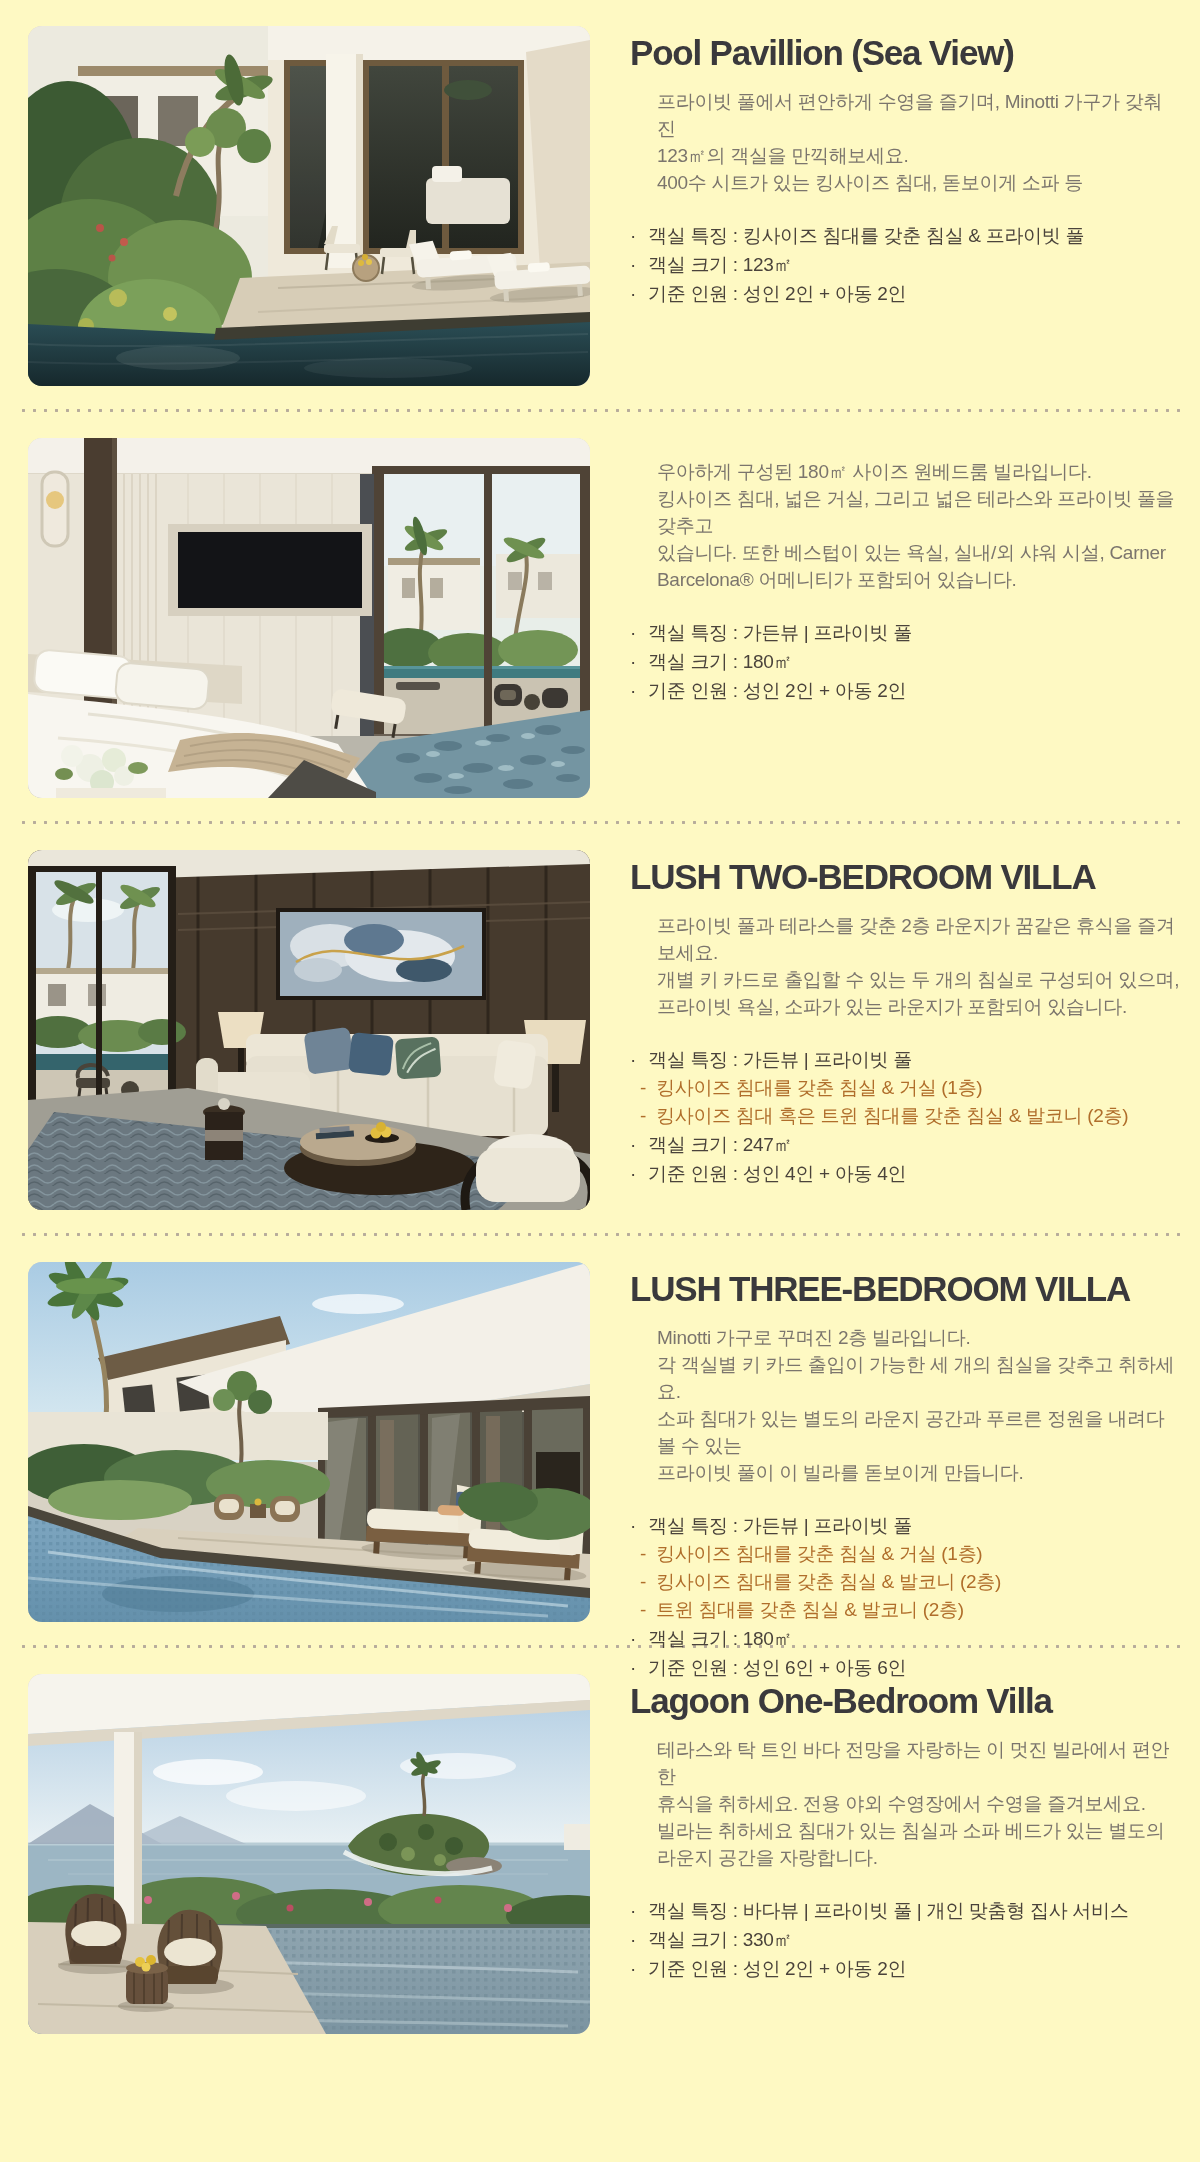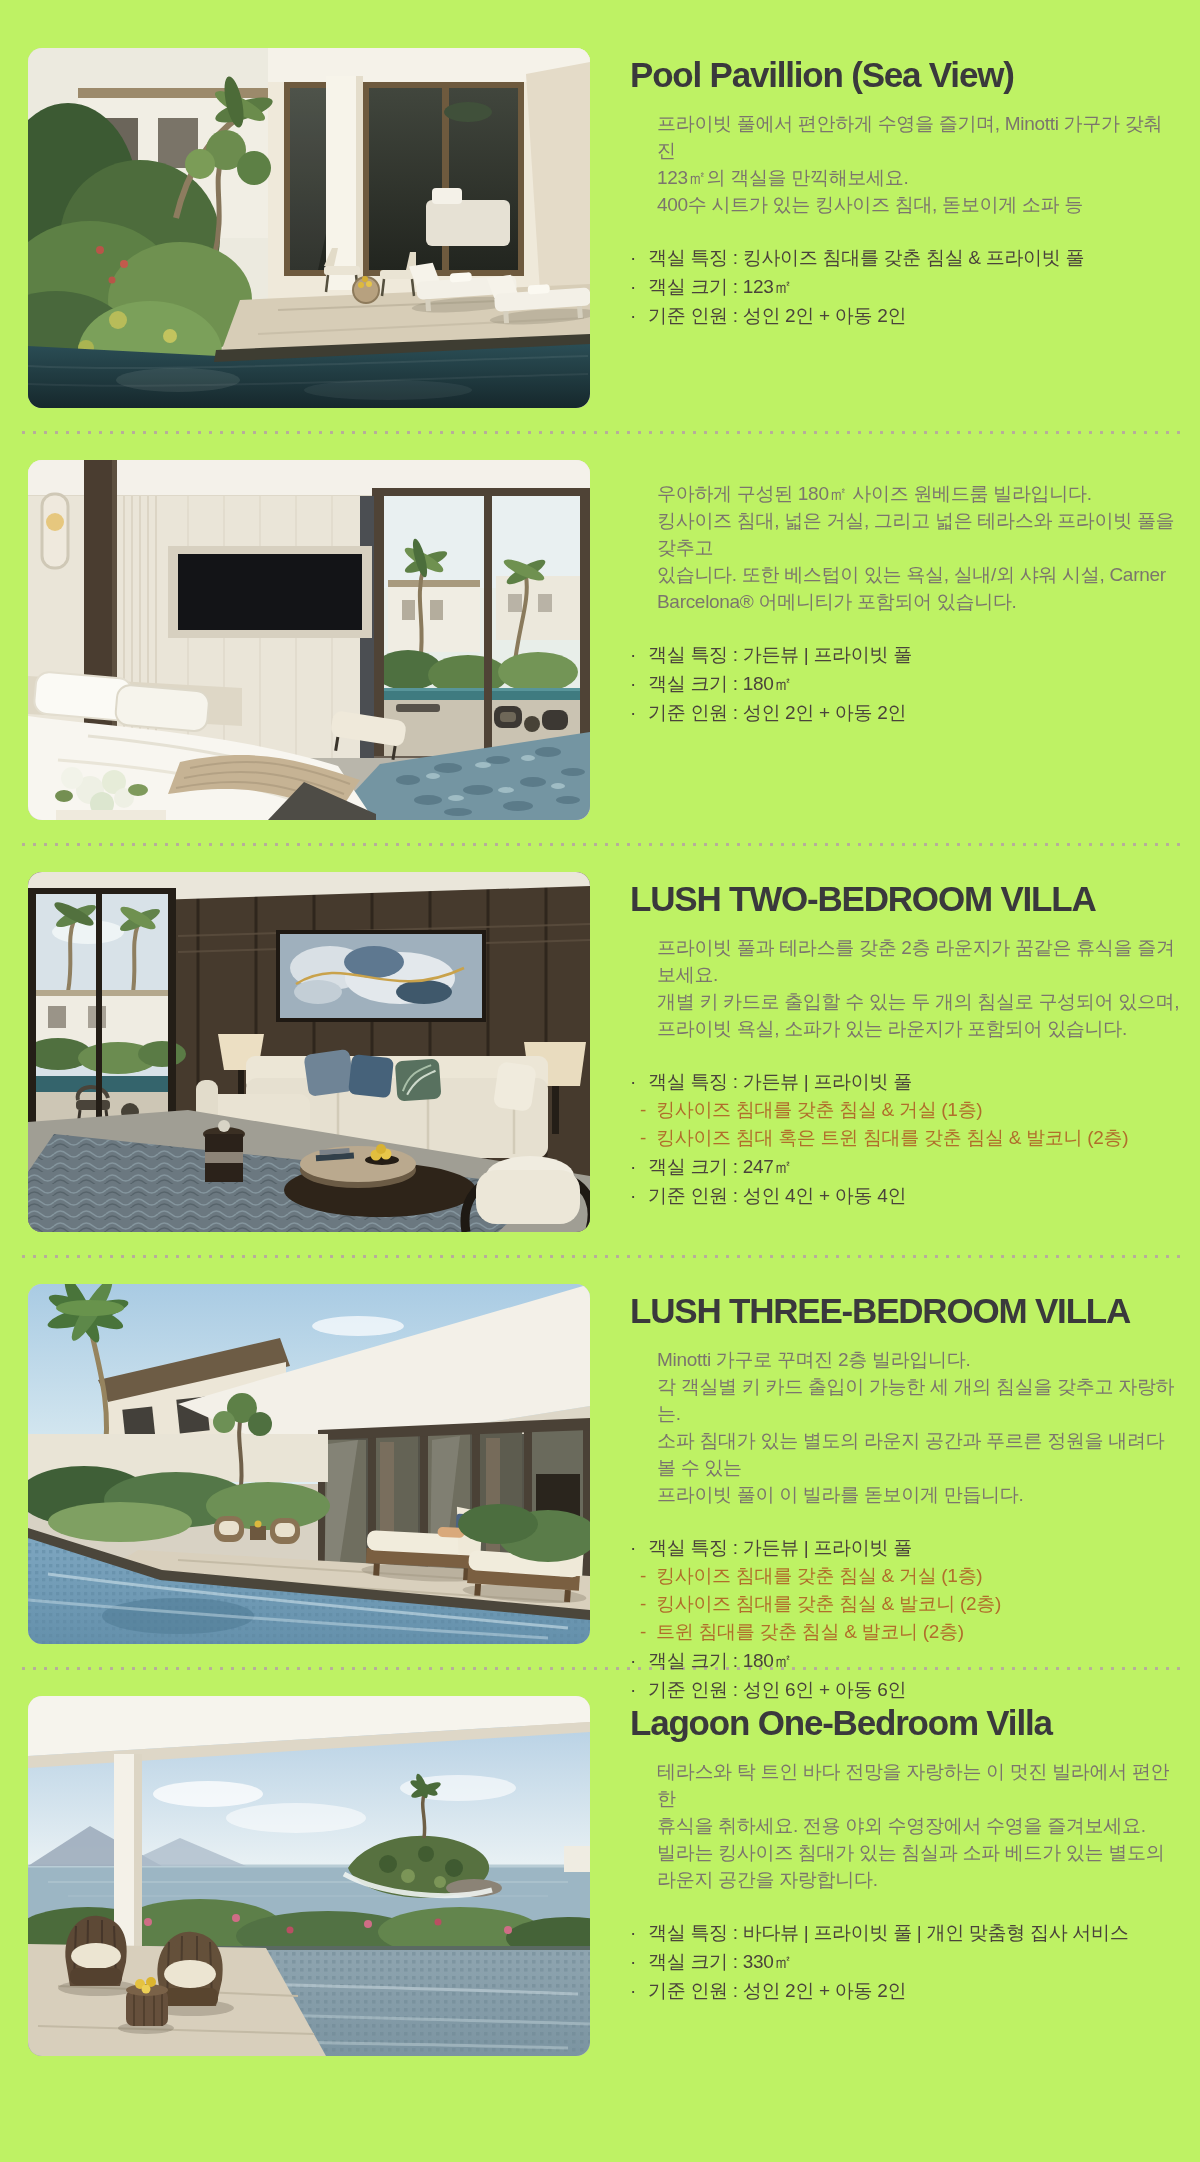--- a/index.html
+++ b/index.html
@@ -1,17 +1,17 @@
 <!DOCTYPE html>
 <html><head>
 <meta charset="utf-8">
 <style>
   html,body{margin:0;padding:0;}
   body{background:#f3ecdf;font-family:"Liberation Sans","DejaVu Sans",sans-serif;}
-  .page{position:relative;width:1200px;height:2162px;background:#bef264;overflow:hidden;padding-top:48px;box-sizing:border-box;}
+  .page{position:relative;width:1200px;height:2162px;background:#fef9c3;overflow:hidden;padding-top:26px;box-sizing:border-box;}
   .section{display:flex;margin-left:28px;height:360px;}
   .photo{width:562px;height:360px;border-radius:14px;overflow:hidden;flex:none;background:#d8d2c4;}
   .photo svg{display:block;width:100%;height:100%;}
   .info{margin-left:40px;padding-top:6px;width:550px;}
   .title{margin:0;font-size:35px;font-weight:700;letter-spacing:-1.2px;color:#3a393c;line-height:42px;}
   .desc{margin-top:14px;}
   .desc-line{font-size:19px;line-height:27px;color:#7b756d;letter-spacing:-0.3px;margin-left:27px;}
   .bullets{margin-top:25px;}
   .b-row{display:flex;font-size:19px;line-height:29px;color:#4a433b;letter-spacing:-0.3px;}
   .b-marker{width:18px;flex:none;text-align:left;}
@@ -545,21 +545,21 @@
         <ellipse cx="150" cy="332" rx="76" ry="18" fill="#4f7a93" opacity="0.55"></ellipse>
         <path d="M20,290 C140,306 340,326 540,344" stroke="#d6e7ee" stroke-width="3" fill="none" opacity="0.55"></path>
         <path d="M0,316 C160,330 360,344 520,354" stroke="#cfe2ea" stroke-width="3" fill="none" opacity="0.45"></path>
         <polygon points="0,244 134,286 562,326 562,336 132,296 0,254" fill="#4b463b"></polygon>
       </svg>
     </figure>
     <div class="info">
       <h2 class="title">LUSH THREE-BEDROOM VILLA</h2>
       <div class="desc">
           <div class="desc-line">Minotti 가구로 꾸며진 2층 빌라입니다.</div>
-          <div class="desc-line">각 객실별 키 카드 출입이 가능한 세 개의 침실을 갖추고 자랑하는.</div>
+          <div class="desc-line">각 객실별 키 카드 출입이 가능한 세 개의 침실을 갖추고 취하세요.</div>
           <div class="desc-line">소파 침대가 있는 별도의 라운지 공간과 푸르른 정원을 내려다볼 수 있는</div>
           <div class="desc-line">프라이빗 풀이 이 빌라를 돋보이게 만듭니다.</div>
         </div>
       <div class="bullets">
           <div class="b-row">
             <span class="b-marker">·</span>
             <span class="b-text">객실 특징 :  가든뷰 | 프라이빗 풀</span>
           </div>
           <div class="b-row b-sub b-hl">
             <span class="b-marker">-</span>
@@ -692,21 +692,21 @@
             <circle cx="27" cy="-6" r="5" fill="#dcb52f"></circle>
             <circle cx="22" cy="1" r="4.5" fill="#eccf55"></circle>
         </g>
       </svg>
     </figure>
     <div class="info">
       <h2 class="title">Lagoon One-Bedroom Villa</h2>
       <div class="desc">
           <div class="desc-line">테라스와 탁 트인 바다 전망을 자랑하는 이 멋진 빌라에서 편안한</div>
           <div class="desc-line">휴식을 취하세요. 전용 야외 수영장에서 수영을 즐겨보세요.</div>
-          <div class="desc-line">빌라는 킹사이즈 침대가 있는 침실과 소파 베드가 있는 별도의</div>
+          <div class="desc-line">빌라는 취하세요 침대가 있는 침실과 소파 베드가 있는 별도의</div>
           <div class="desc-line">라운지 공간을 자랑합니다.</div>
         </div>
       <div class="bullets">
           <div class="b-row">
             <span class="b-marker">·</span>
             <span class="b-text">객실 특징 :  바다뷰 | 프라이빗 풀 | 개인 맞춤형 집사 서비스</span>
           </div>
           <div class="b-row">
             <span class="b-marker">·</span>
             <span class="b-text">객실 크기 :  330㎡</span>

